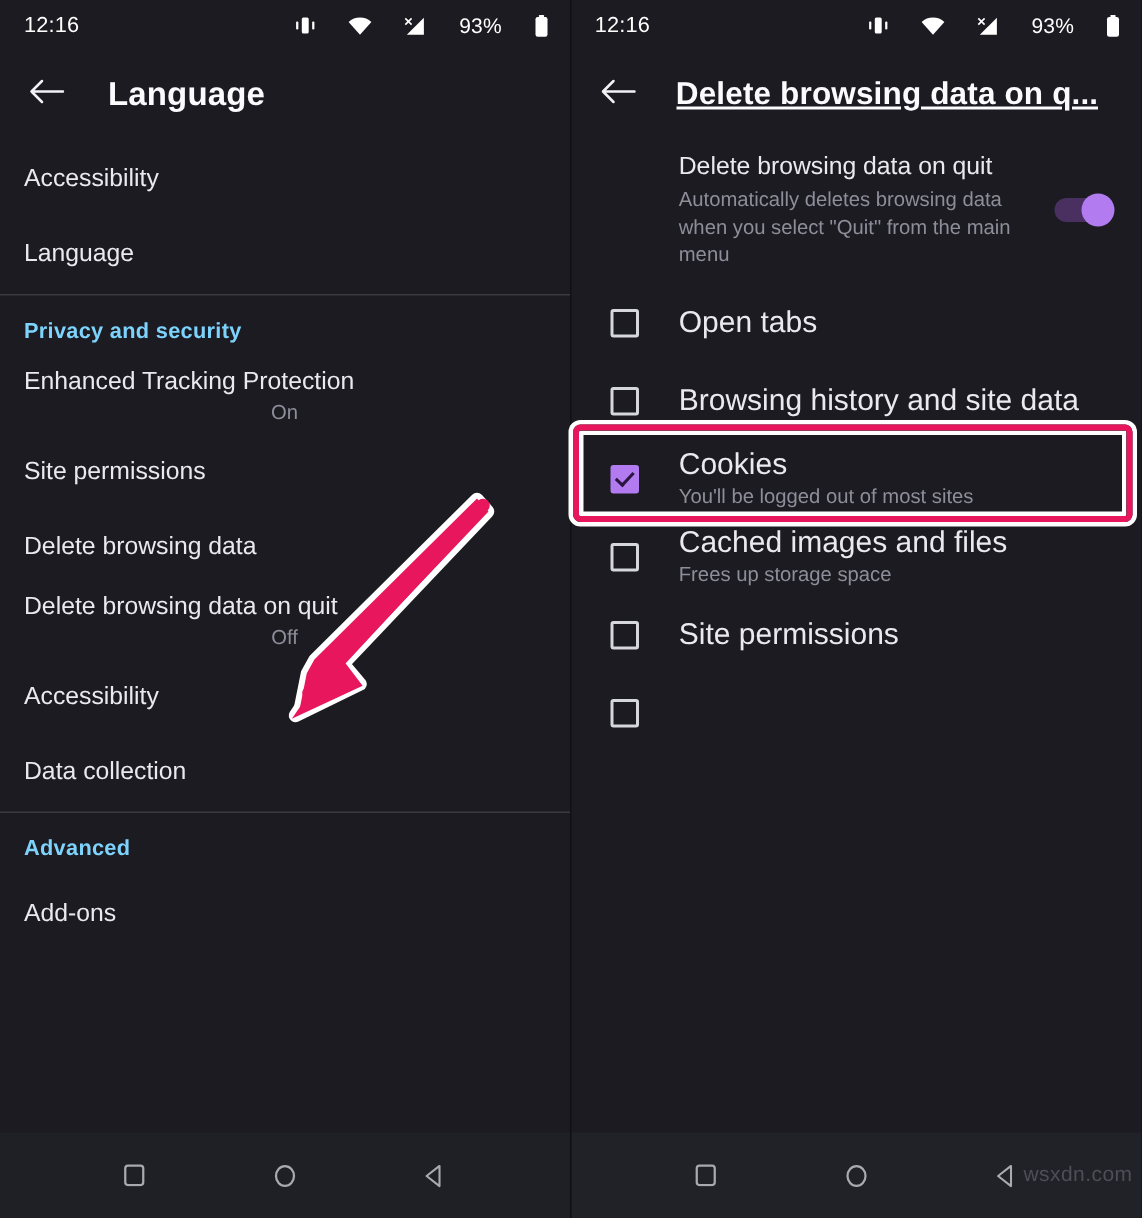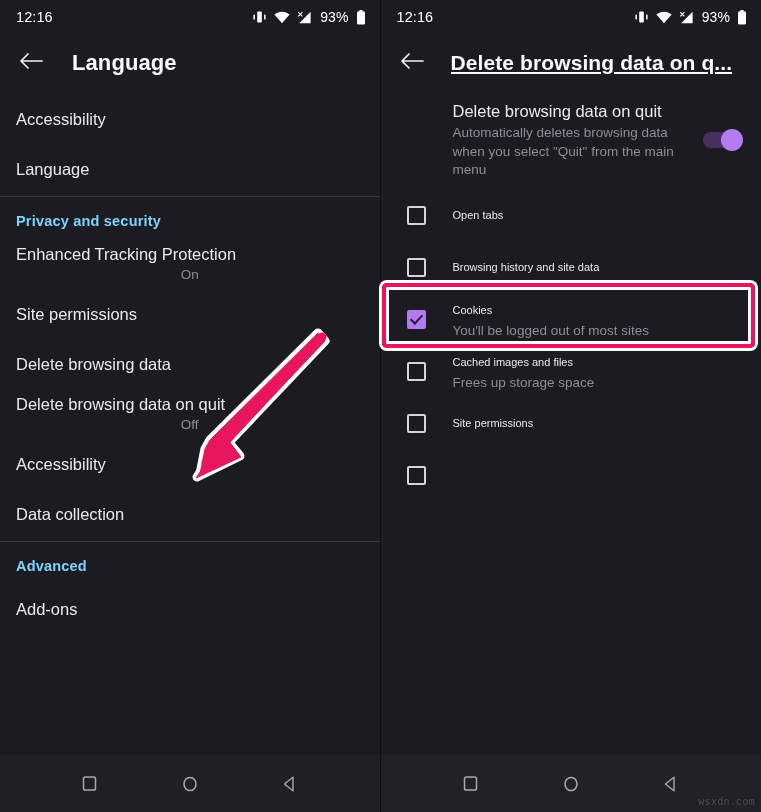--- a/index.html
+++ b/index.html
@@ -42,21 +42,21 @@
     justify-content: space-between;
     padding: 0 14px 0 16px;
     color: #ffffff;
     font-size: 14.5px;
     letter-spacing: .1px;
   }
   .status-time { font-size: 14.5px; color:#fff; }
   .status-icons {
     display: flex;
     align-items: center;
-    gap: 7px;
+    gap: 21px;
   }
   .status-icons svg { display:block; }
   .status-pct { font-size: 14px; color:#fff; margin-left:1px;}
 
   
   .appbar {
     height: 58px;
     display: flex;
     align-items: center;
     padding-left: 14px;
@@ -166,21 +166,21 @@
     position: absolute;
     left: 4px;
     top: 0px;
     width: 5px;
     height: 10px;
     border: solid #2a1640;
     border-width: 0 2.2px 2.2px 0;
     transform: rotate(43deg);
   }
   .cb-texts { flex: 1 1 auto; }
-  .cb-title { font-size: 11px; color: #e9e9ef; line-height: 21px;}
+  .cb-title { font-size: 20px; color: #e9e9ef; line-height: 21px;}
   .cb-sub { font-size: 13.5px; color: #8e8e9a; line-height: 18px; margin-top:1px;}
 
   .toggle-row {
     display: flex;
     align-items: center;
     padding: 8px 16px 10px 16px;
     box-sizing: border-box;
   }
   .toggle-row .tr-texts { flex: 1 1 auto; padding-left: 56px; padding-right: 10px;}
   .tr-title { font-size: 16.5px; color:#e9e9ef; line-height: 22px;}
@@ -214,24 +214,24 @@
     width: 373px;
     height: 65px;
     box-sizing: border-box;
     border: 4px solid #e8175d;
     border-radius: 5px;
     box-shadow: 0 0 0 3px #ffffff, inset 0 0 0 3px #ffffff;
   }
   .watermark {
     position: absolute;
     right: 6px;
-    bottom: 4px;
-    font-size: 10px;
+    bottom: 22px;
+    font-size: 14px;
     color: #4e4e58;
-    font-family: Liberation Mono, monospace;
+    font-family: Liberation Sans, sans-serif;
     letter-spacing: .3px;
   }
 </style>
 </head>
 <body>
 
 <div class="screens">
 
   <div class="phone left">
 

